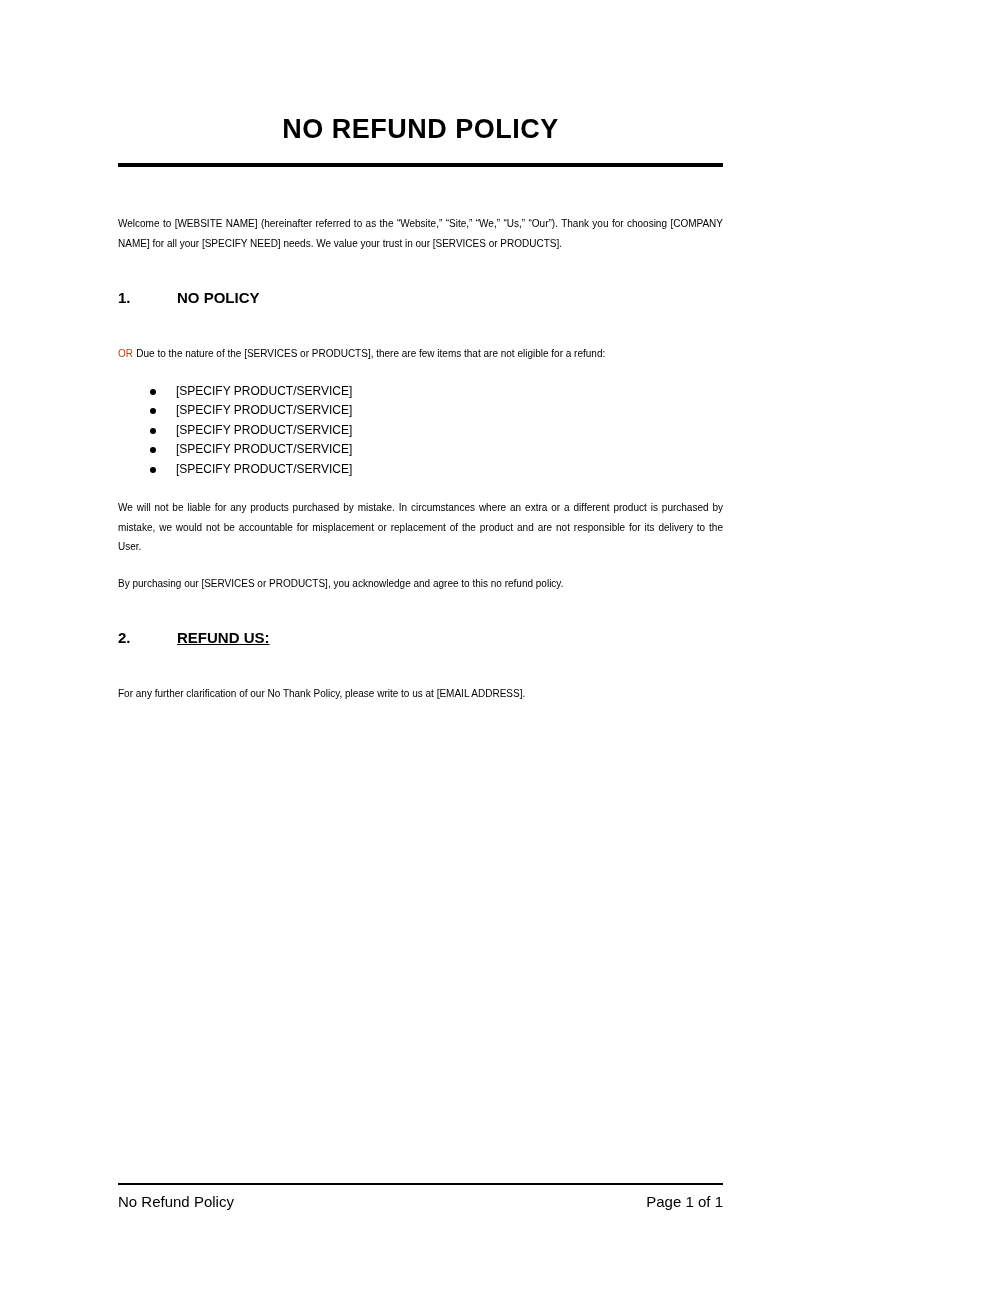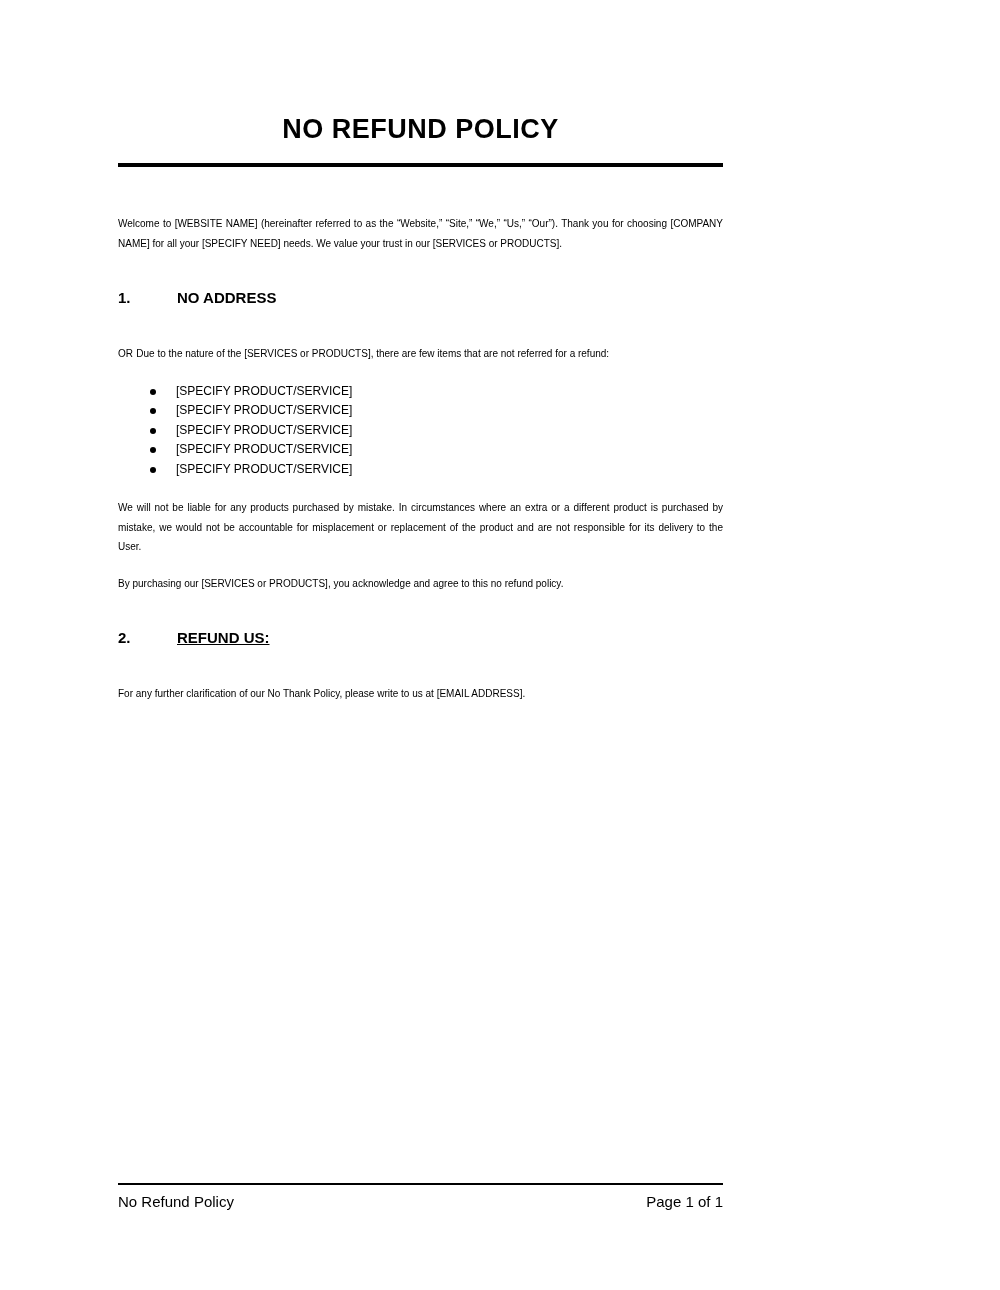--- a/index.html
+++ b/index.html
@@ -44,21 +44,21 @@
     font-weight: bold;
     line-height: 20px;
   }
   .sec-num {
     display: inline-block;
     width: 59px;
     flex: 0 0 59px;
   }
   .underlined { text-decoration: underline; }
   .or-prefix {
-    color: #000000;
+    color: #c2410c;
     margin-right: 0.33em;
   }
   .bullet-list {
     list-style: none;
     margin: 18px 0 19px 0;
     padding: 0;
   }
   .bullet-item {
     position: relative;
     padding-left: 58px;
@@ -98,25 +98,25 @@
 
 <div class="page">
 
   <h1 class="doc-title">NO REFUND POLICY</h1>
   <div class="title-rule"></div>
 
   <p class="para justify intro">Welcome to [WEBSITE NAME] (hereinafter referred to as the “Website,” “Site,” “We,” “Us,” “Our”). Thank you for choosing [COMPANY NAME] for all your [SPECIFY NEED] needs. We value your trust in our [SERVICES or PRODUCTS].</p>
 
   <div class="section-heading">
     <span class="sec-num">1.</span>
-    <span class="sec-title">NO ADDRESS</span>
+    <span class="sec-title">NO POLICY</span>
   </div>
 
 
-  <p class="para justify"><span class="or-prefix">OR</span><span>Due to the nature of the [SERVICES or PRODUCTS], there are few items that are not referred for a refund:</span></p>
+  <p class="para justify"><span class="or-prefix">OR</span><span>Due to the nature of the [SERVICES or PRODUCTS], there are few items that are not eligible for a refund:</span></p>
 
   <ul class="bullet-list">
     <li class="bullet-item">[SPECIFY PRODUCT/SERVICE]</li>
     <li class="bullet-item">[SPECIFY PRODUCT/SERVICE]</li>
     <li class="bullet-item">[SPECIFY PRODUCT/SERVICE]</li>
     <li class="bullet-item">[SPECIFY PRODUCT/SERVICE]</li>
     <li class="bullet-item">[SPECIFY PRODUCT/SERVICE]</li>
   </ul>
 
   <p class="para justify">We will not be liable for any products purchased by mistake. In circumstances where an extra or a different product is purchased by mistake, we would not be accountable for misplacement or replacement of the product and are not responsible for its delivery to the User.</p>

